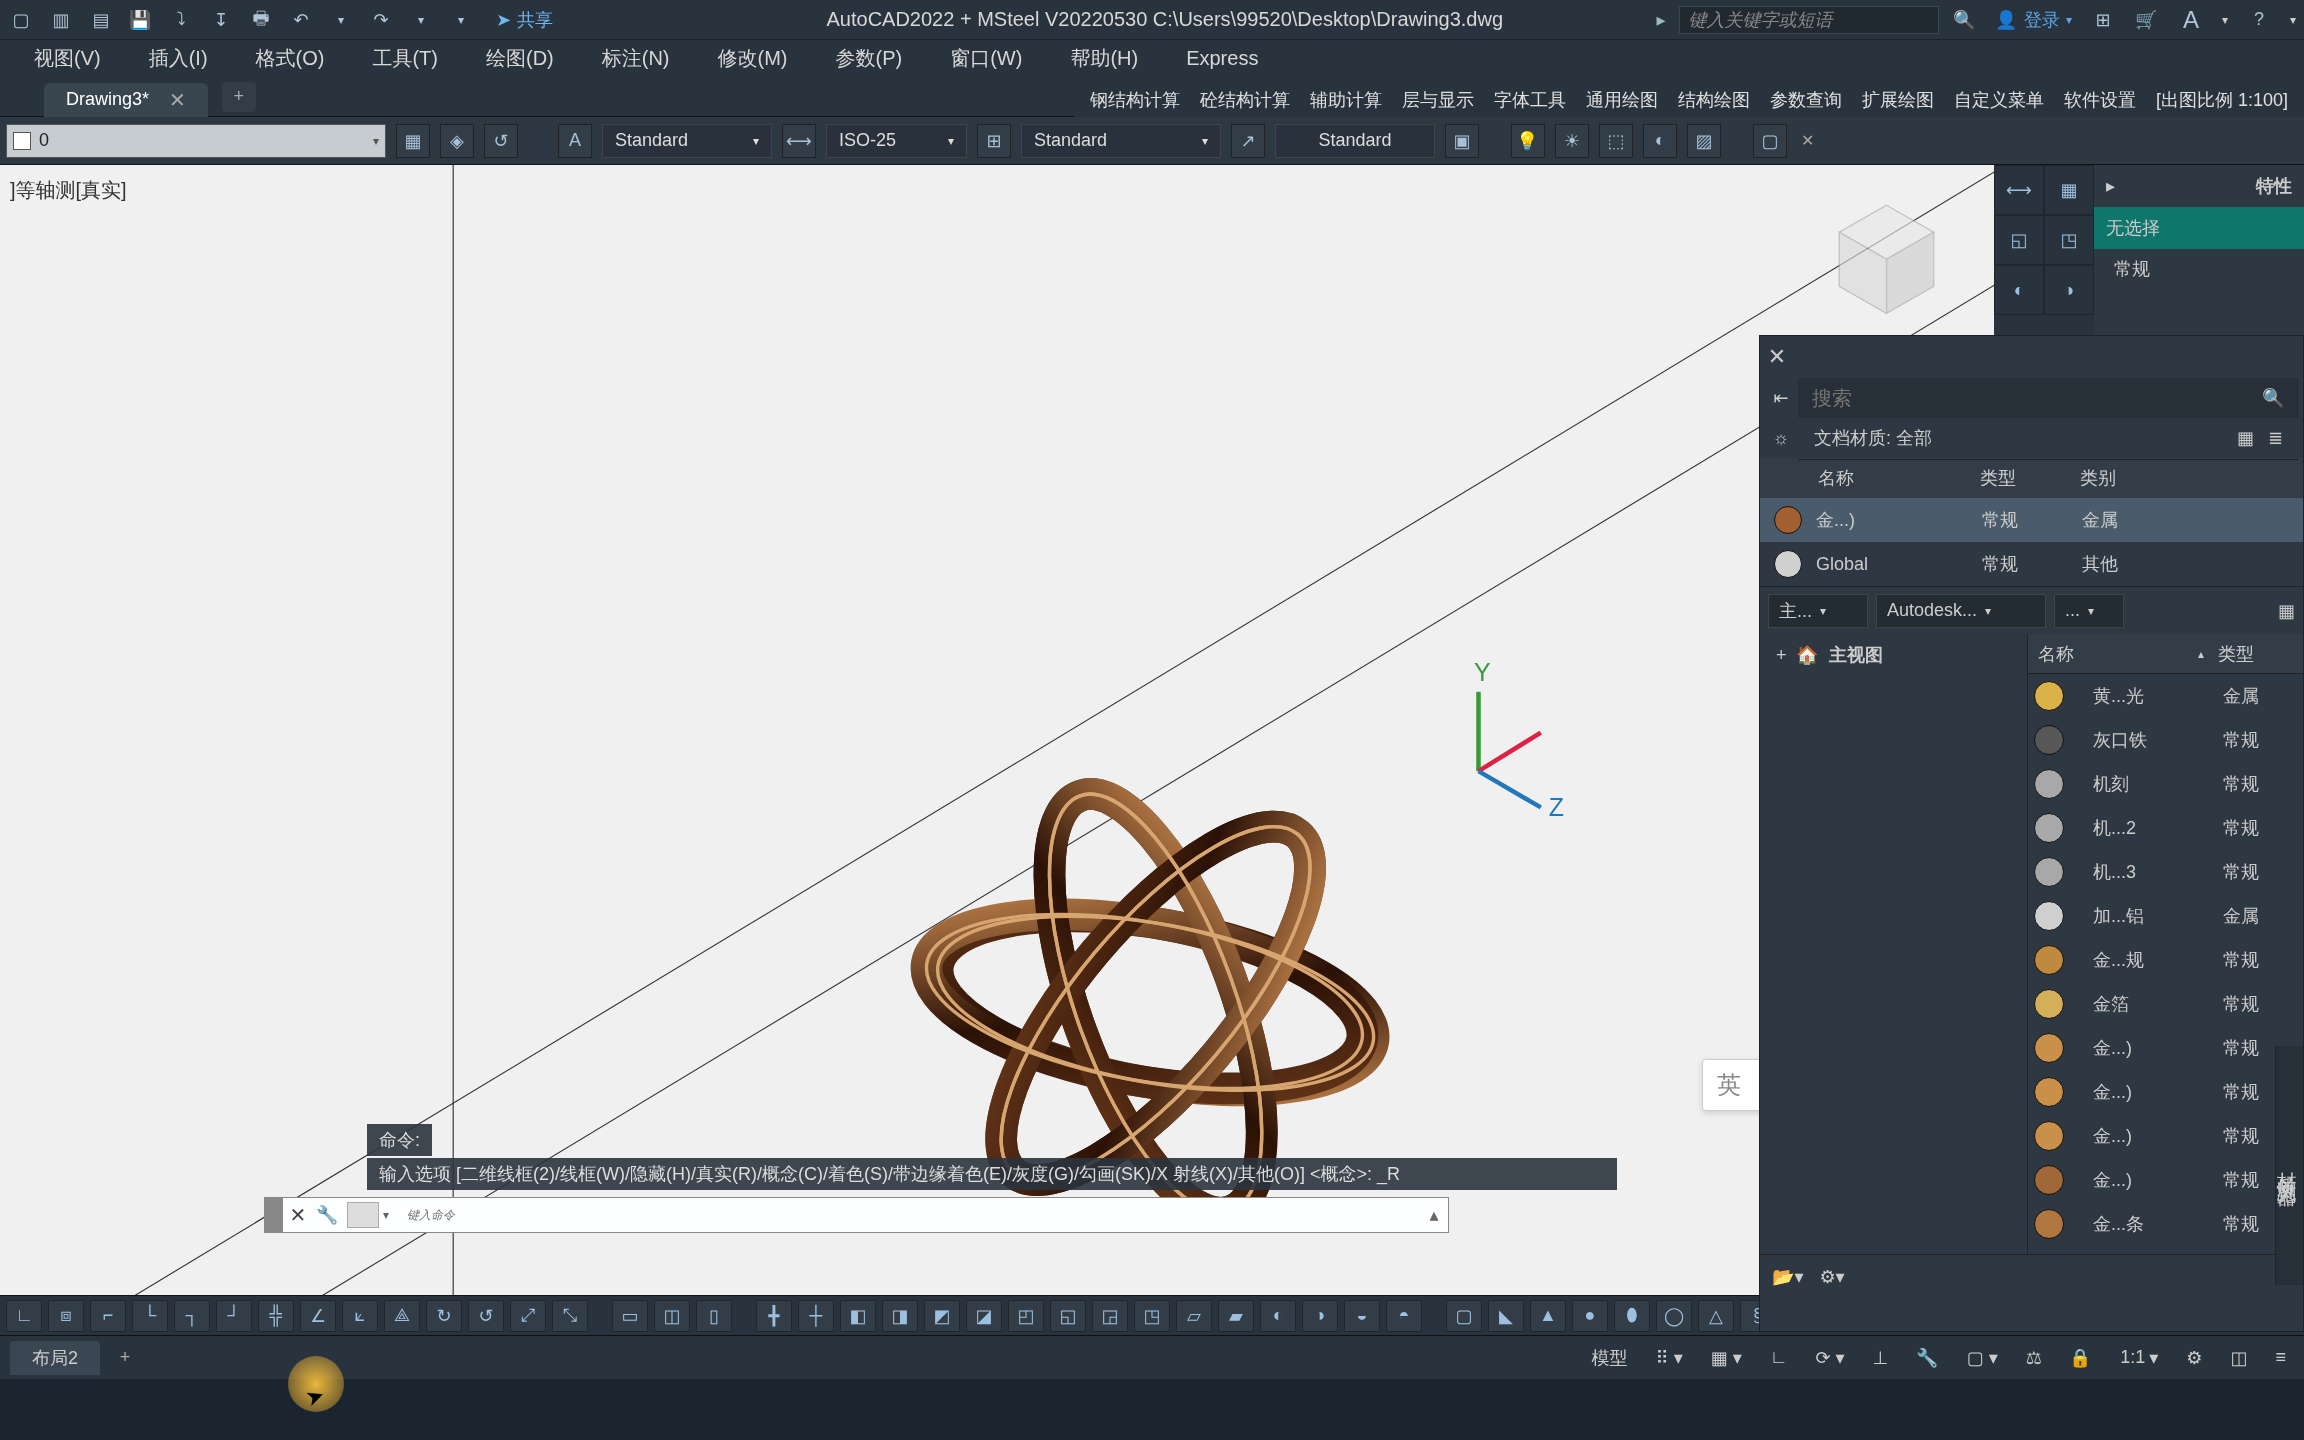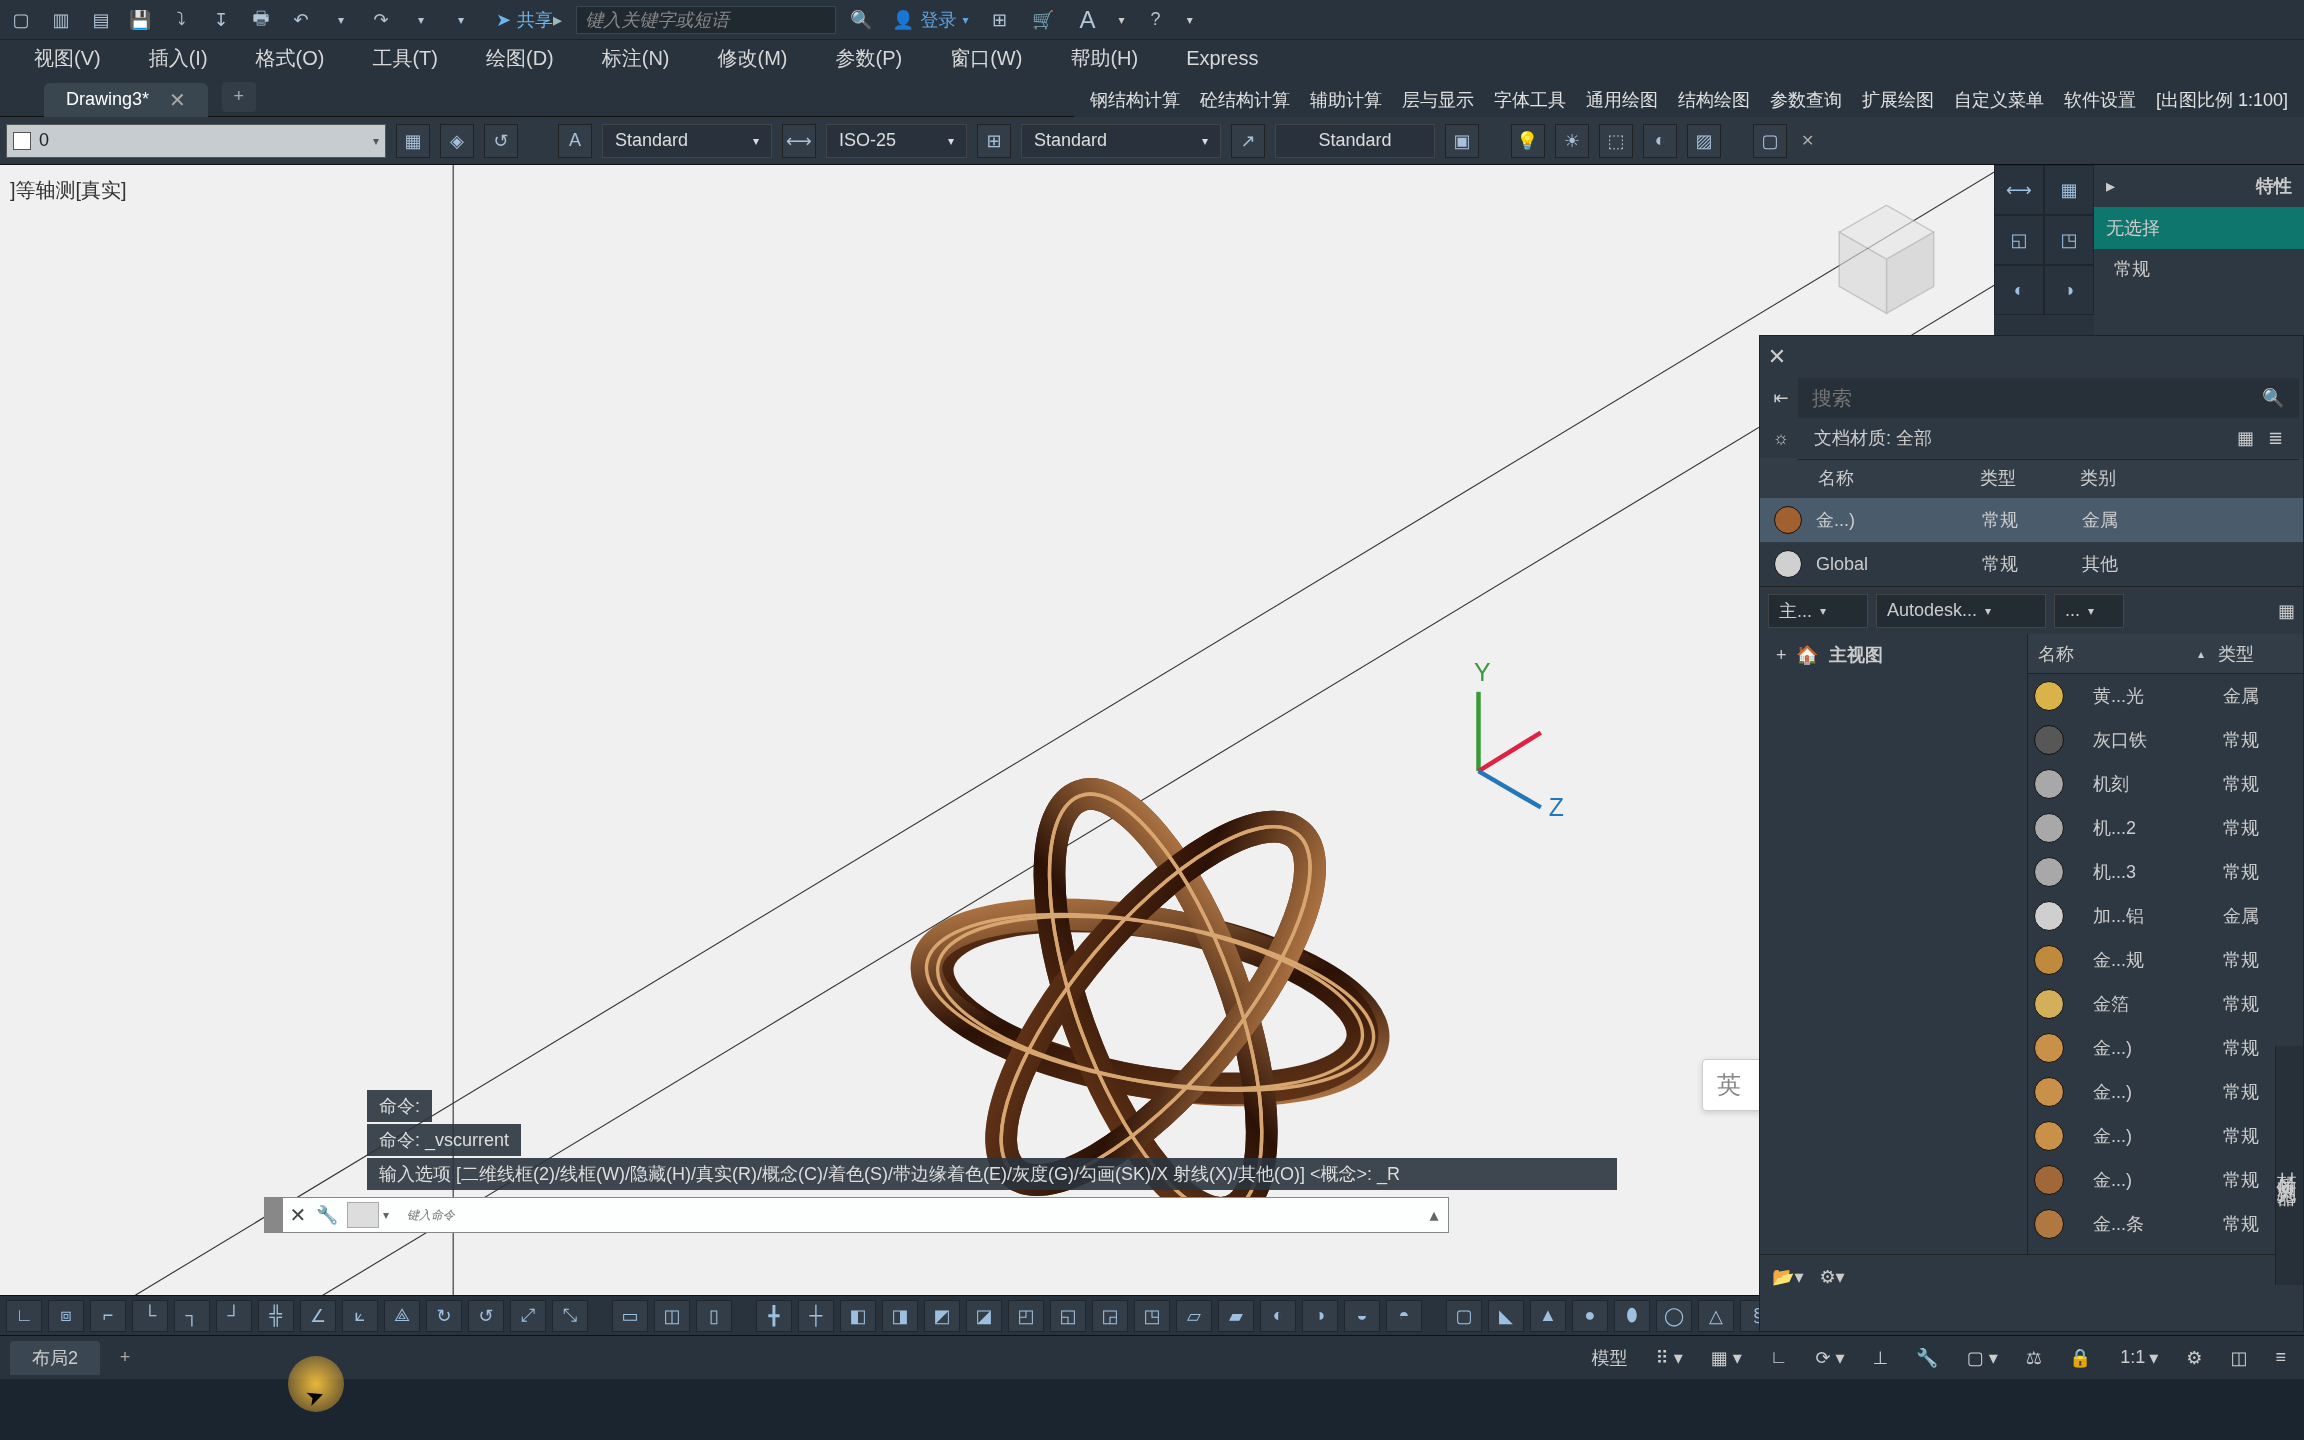--- a/index.html
+++ b/index.html
@@ -140,20 +140,21 @@
     <div class="qat-btn">↶</div>
     <div class="qat-btn" style="font-size:12px">▾</div>
     <div class="qat-btn">↷</div>
     <div class="qat-btn" style="font-size:12px">▾</div>
     <div class="qat-btn" style="font-size:12px">▾</div>
   </div>
   <div class="share">
     <span>➤</span>
     <span>共享</span>
   </div>
+  <div class="title-center">AutoCAD2022 + MSteel V20220530    C:\Users\99520\Desktop\Drawing3.dwg</div>
   <span style="margin-right:14px;color:#9bb;">▸</span>
   <div class="search-box">
     <span>键入关键字或短语</span>
   </div>
   <div class="right-group">
     <div class="rbtn">🔍</div>
     <div class="login">
       <span>👤</span>
       <span>登录</span>
       <span style="font-size:12px">▾</span>
@@ -290,21 +291,20 @@
     </svg>
     <div class="view-label">]等轴测[真实]</div>
     <svg class="view-cube" viewBox="0 0 100 100">
       <polygon points="50,15 85,35 50,55 15,35" fill="#e8e8e8" stroke="#aaa"></polygon>
       <polygon points="50,55 85,35 85,75 50,95" fill="#cfcfcf" stroke="#aaa"></polygon>
       <polygon points="50,55 15,35 15,75 50,95" fill="#dadada" stroke="#aaa"></polygon>
     </svg>
 
     <div class="cmd-history">
       <div><span class="cmd-line">命令:</span></div>
-      <div><span class="cmd-line">命令: _vscurrent</span></div>
       <div><span class="cmd-line" style="width:1250px">输入选项 [二维线框(2)/线框(W)/隐藏(H)/真实(R)/概念(C)/着色(S)/带边缘着色(E)/灰度(G)/勾画(SK)/X 射线(X)/其他(O)] &lt;概念&gt;: _R</span></div>
     </div>
 
     <div class="ime-badge">
       <span class="cn">英</span>
       <span style="color:#e09030;font-size:22px">，</span>
       <span style="color:#3a9a5a;font-size:22px">👕</span>
       <div class="ime-leaf"></div>
     </div>
 

